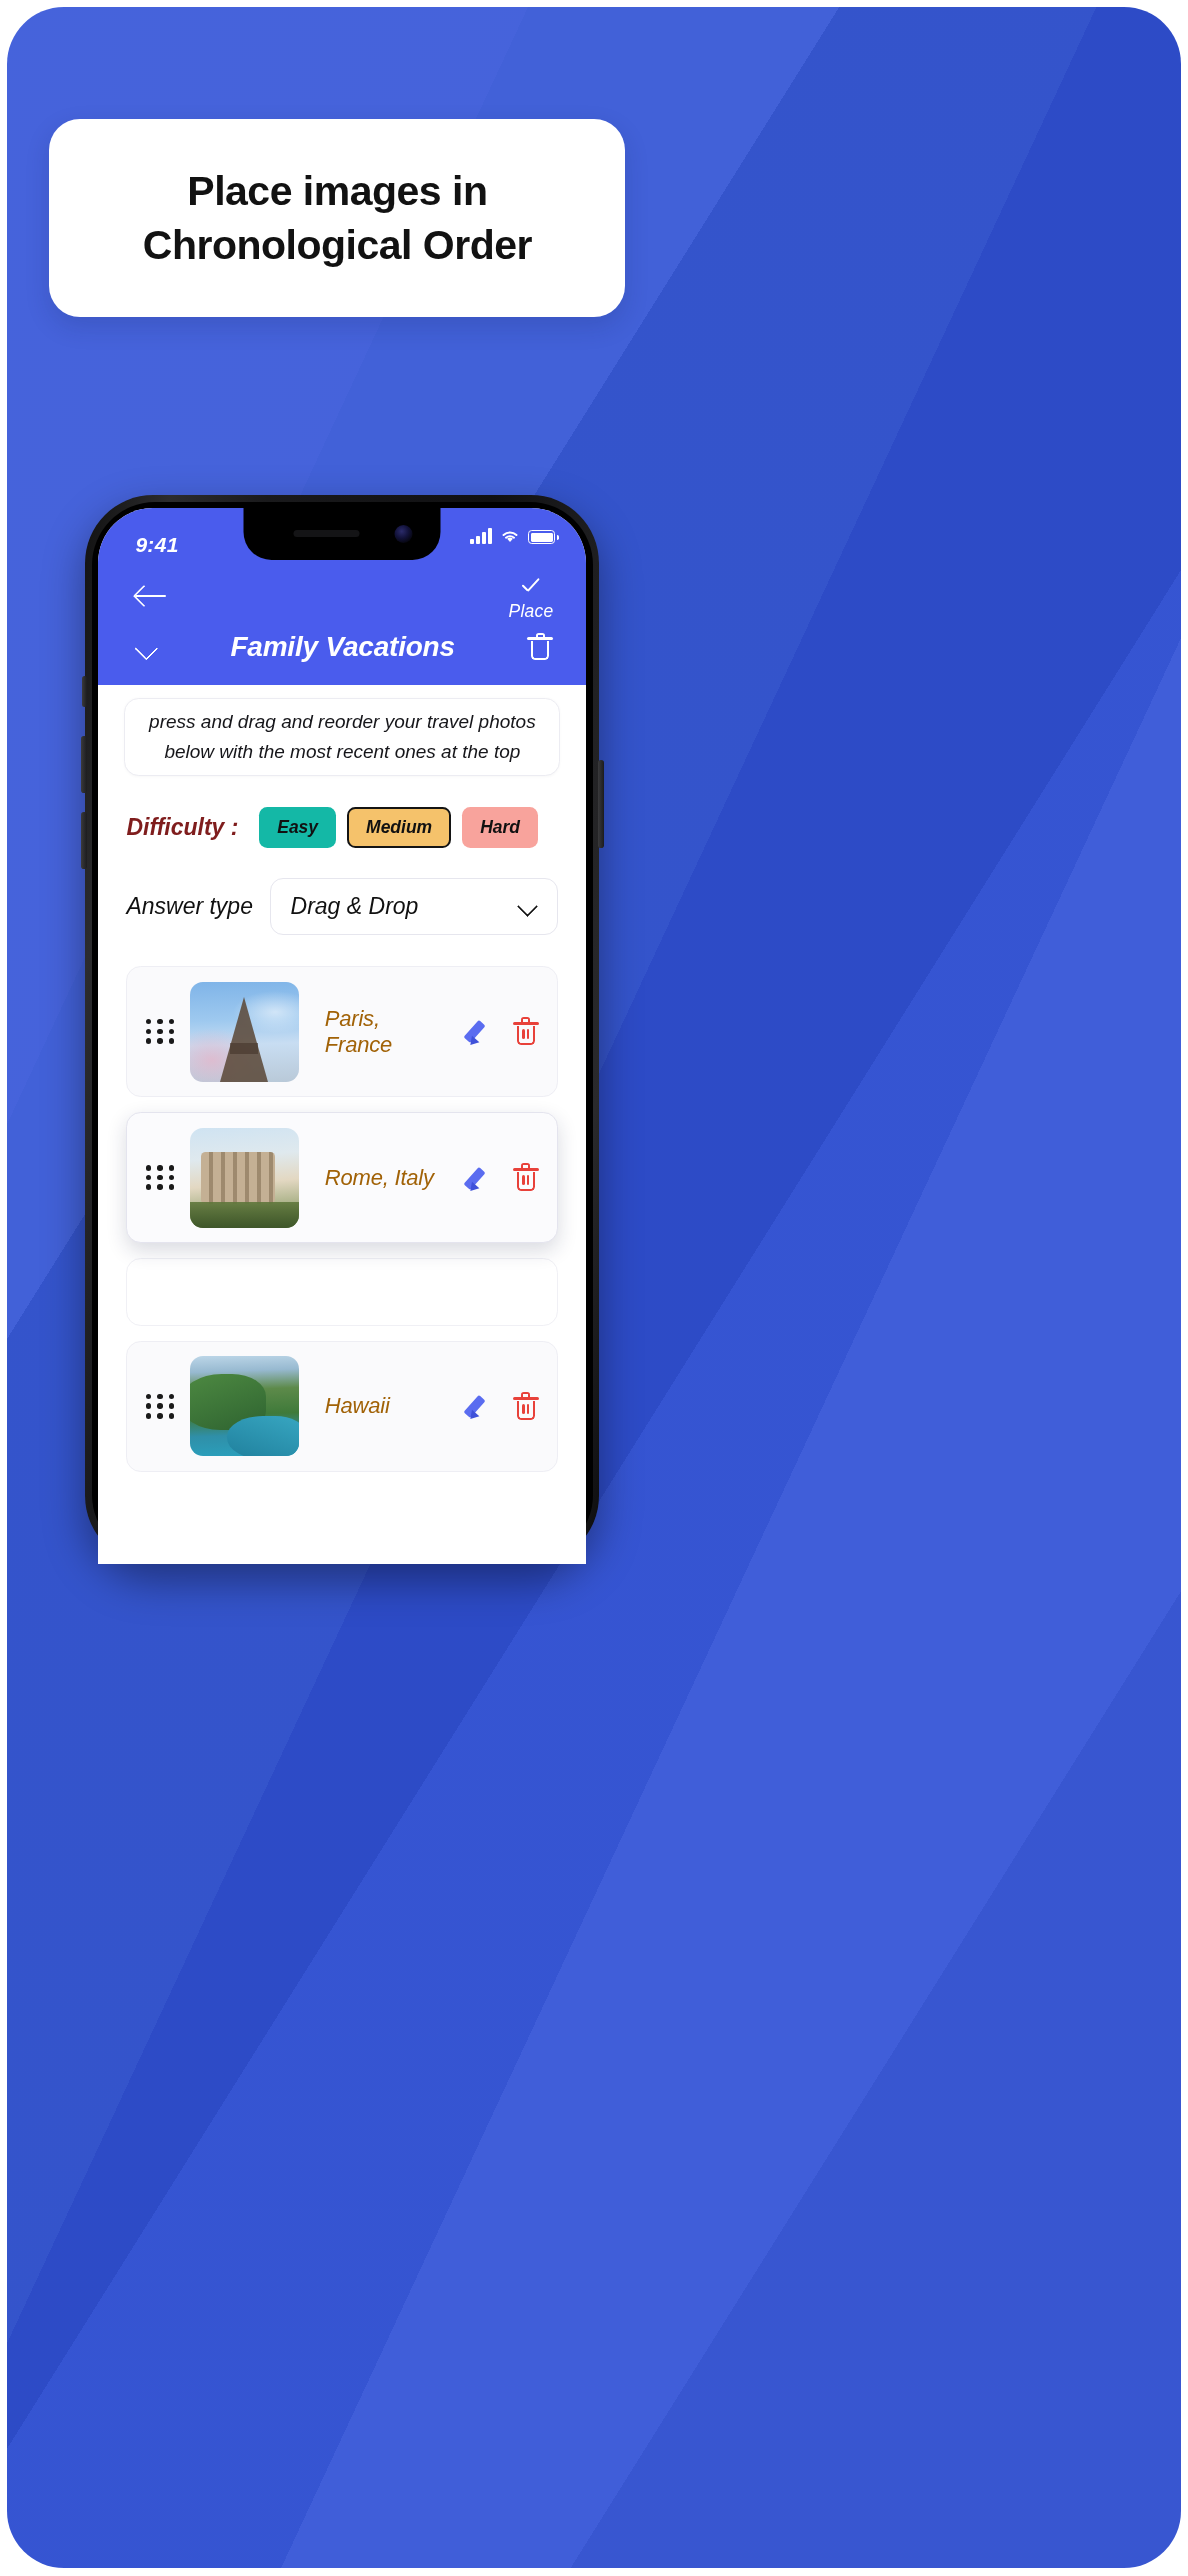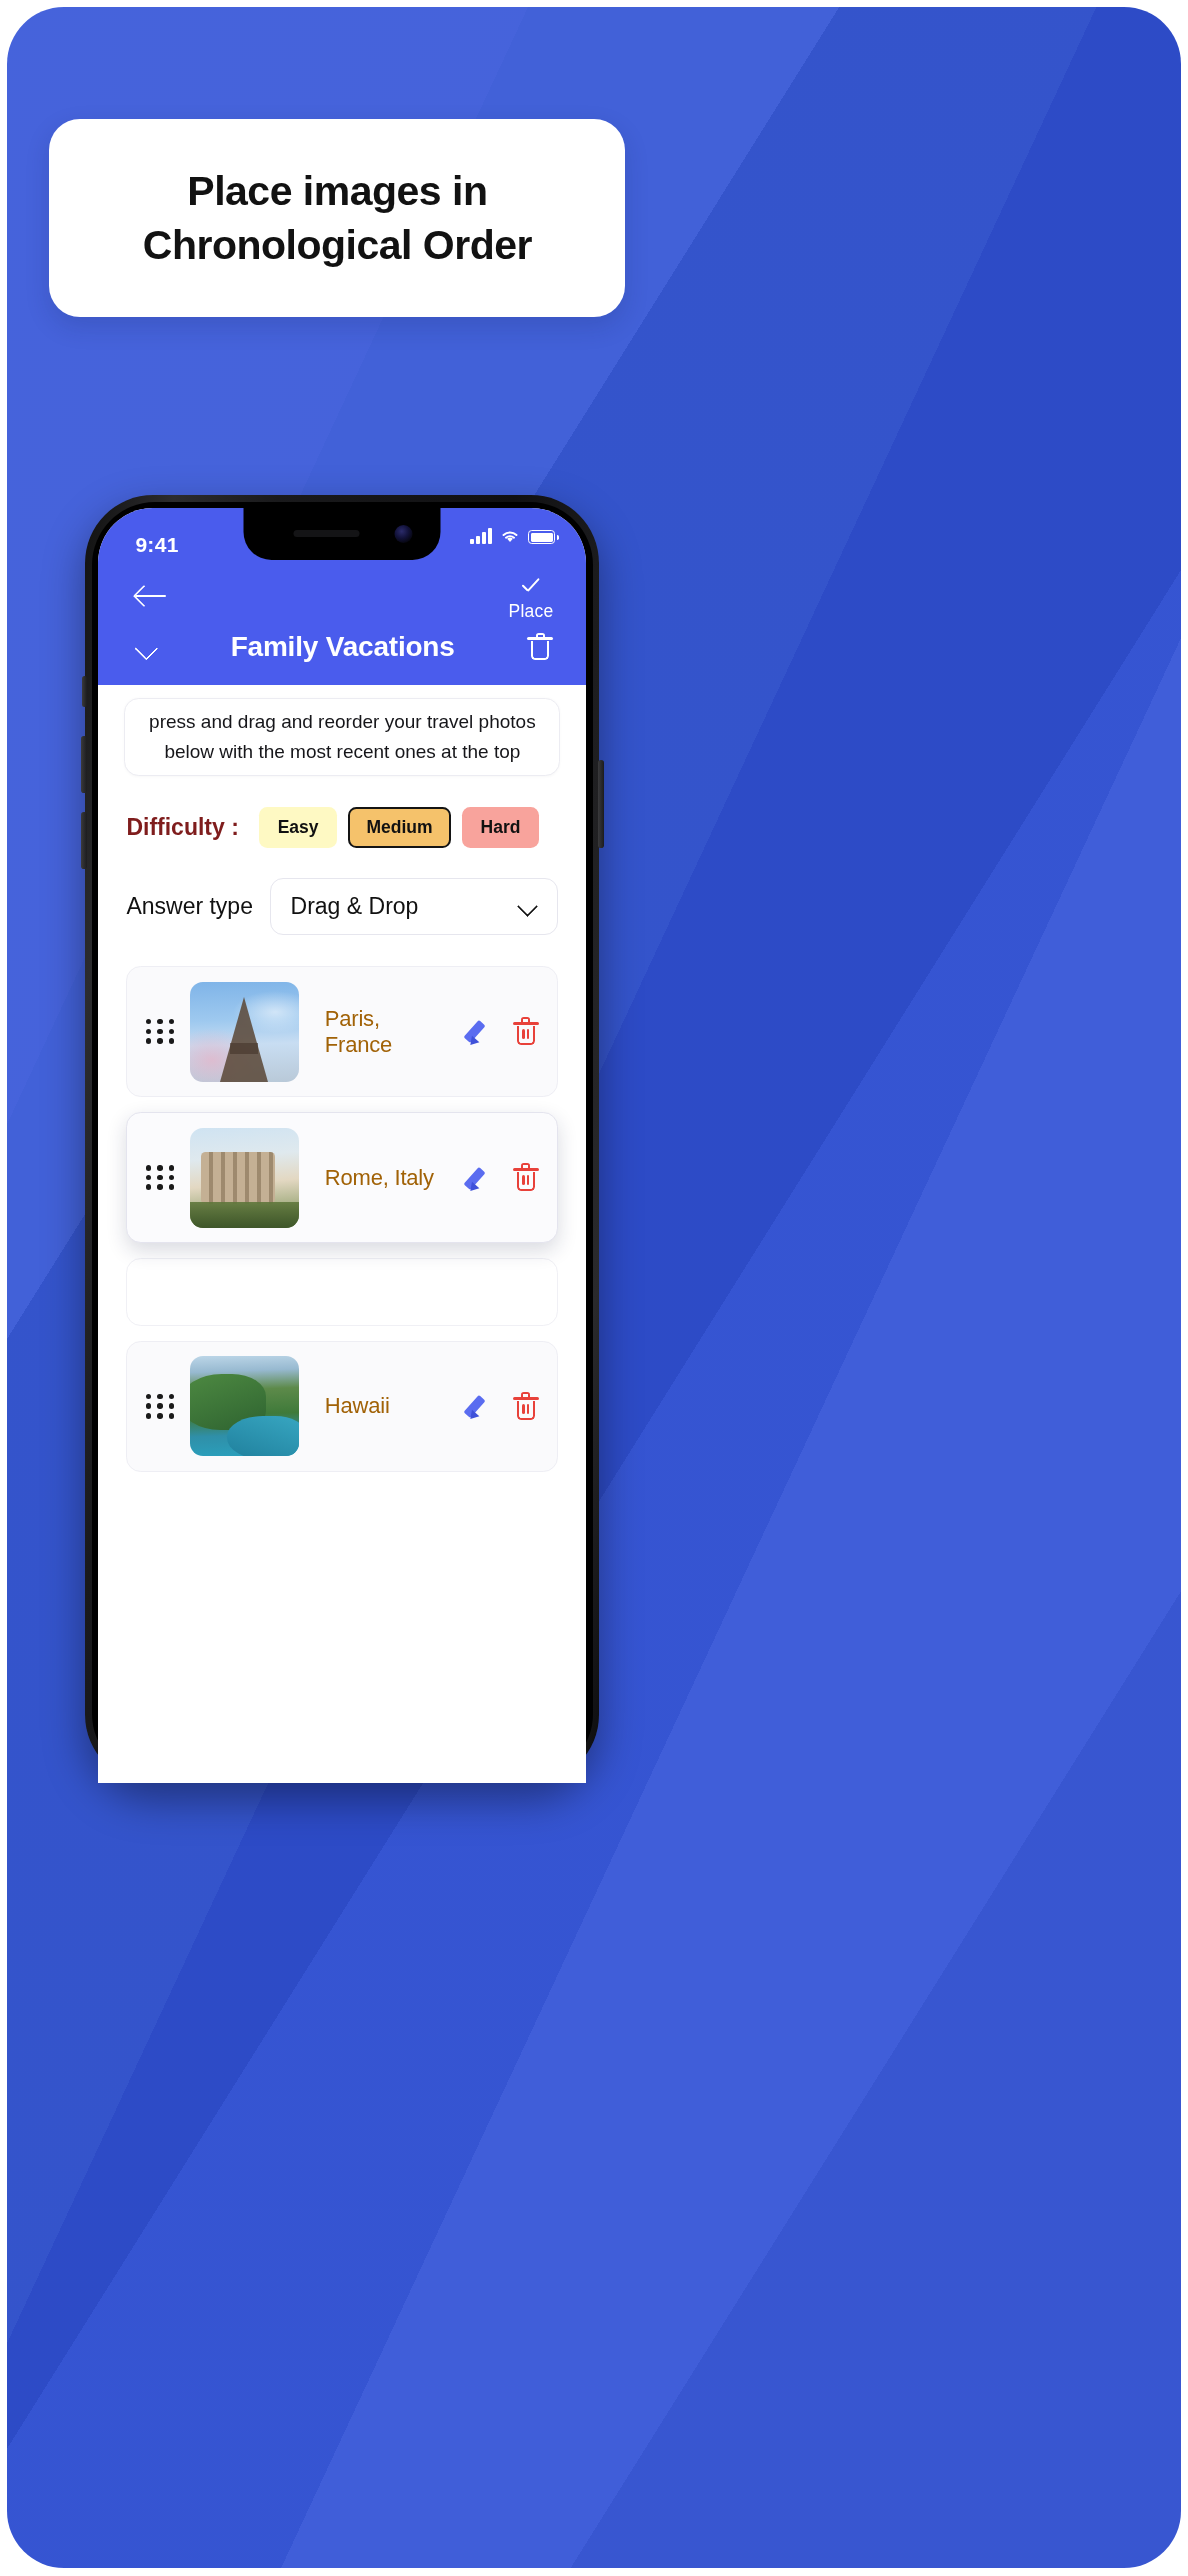--- a/index.html
+++ b/index.html
@@ -60,21 +60,21 @@
     letter-spacing:-0.5px;
     color:#121212;
     text-align:center;
     padding:0 24px;
   }
 
   
   #phone {
     position:absolute;
     left:78px; top:488px;
-    width:514px; height:1288px;
+    width:514px; height:1069px;font-style:italic;
   }
   #phone-body {
     position:absolute; inset:0;
     border-radius:68px;
     background:linear-gradient(100deg,#111 0%,#2c2c2e 12%,#1a1a1c 26%,#101012 58%,#2a2a2c 88%,#0c0c0e 100%);
     box-shadow:0 16.6px 41px rgba(0,0,0,.38);
   }
   #phone-rim {
     position:absolute; left:6.4px; top:6.4px; right:6.4px; bottom:6.4px;
     border-radius:63px;
@@ -234,21 +234,21 @@
   #difficulty-pills { display:flex; gap:11px; margin-left:7.4px; }
   .pill {
     border-radius:8.3px;
     padding:10px 18.4px;
     font-size:17.5px;
     font-weight:600;
     color:#111;
     cursor:pointer;
     white-space:nowrap;
   }
-  .pill.easy   { background:#fef9c3; }
+  .pill.easy   { background:#14b8a6; }
   .pill.medium { background:#f5c26b; border:2.3px solid #141414; padding:7.8px 16.6px; }
   .pill.hard   { background:#f8a39c; }
 
   #answer-row {
     display:flex; align-items:center;
     margin:29.5px 28px 0 28px;
     gap:16.6px;
   }
   #answer-label { font-size:23px; font-weight:500; color:#111; white-space:nowrap; }
   #answer-select {

